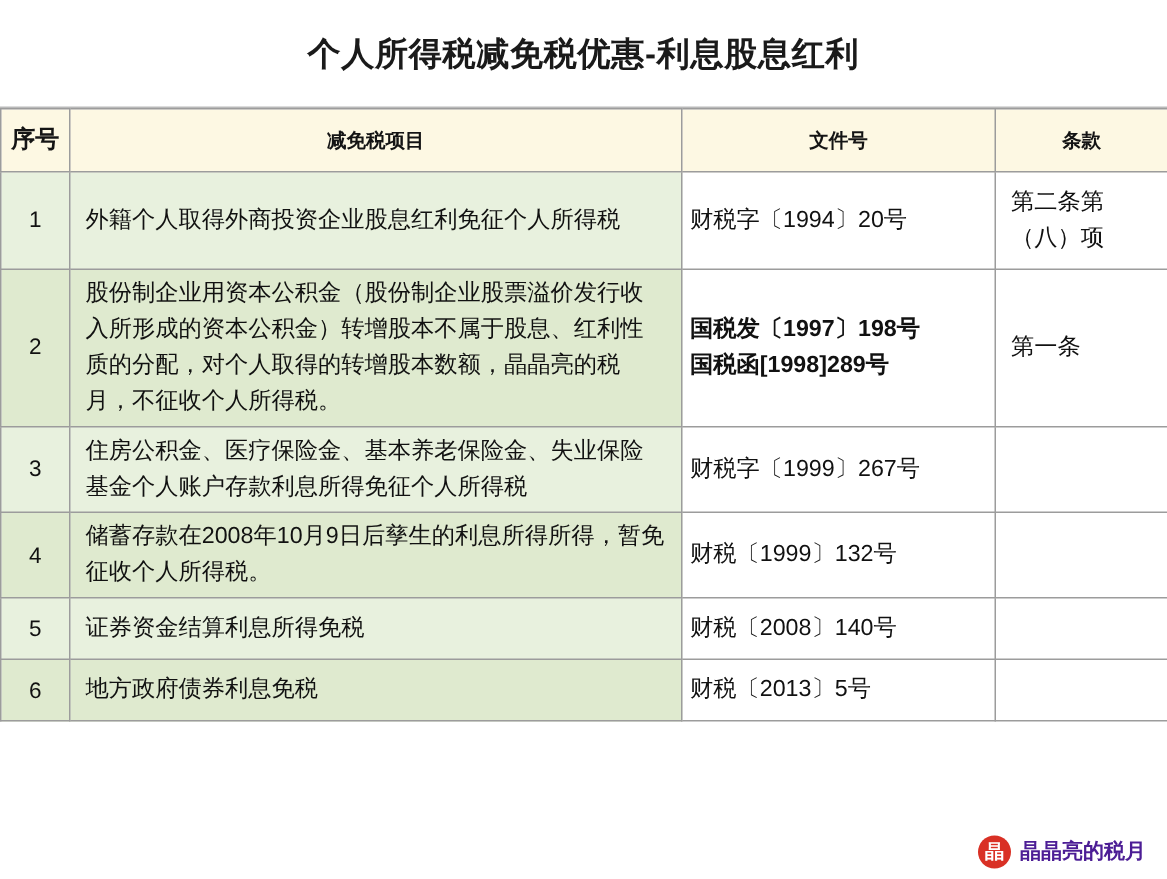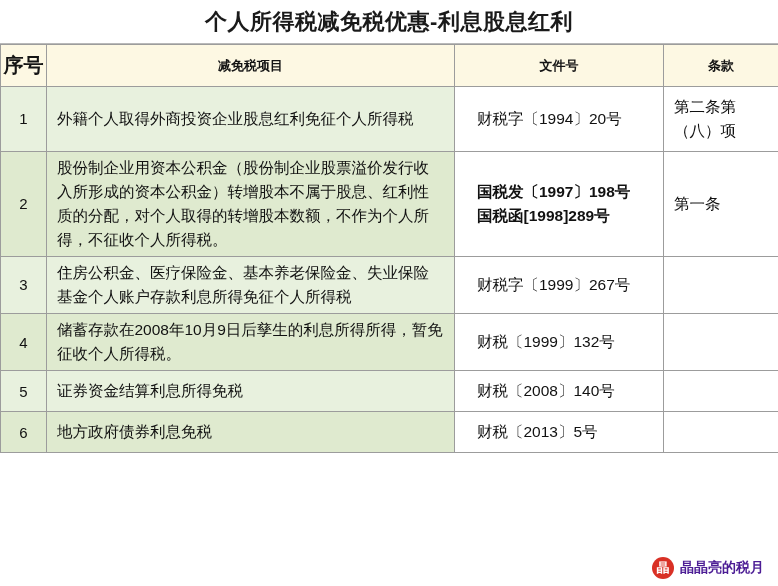--- a/index.html
+++ b/index.html
@@ -10,21 +10,21 @@
     font-family: "Liberation Sans", sans-serif;
   }
   #page {
     position: relative;
     width: 778px;
     height: 586px;
     background: #ffffff;
     overflow: hidden;
   }
   .title-bar {
-    height: 44px;
+    height: 72px;
     display: flex;
     align-items: center;
     justify-content: center;
     border-bottom: 1px solid #b9b9b9;
     background: #ffffff;
   }
   .title-bar .title-text {
     font-size: 22px;
     font-weight: bold;
     color: #1a1a1a;
@@ -45,34 +45,34 @@
     vertical-align: middle;
   }
   thead th {
     background: #fdf8e3;
     font-size: 13px;
     font-weight: bold;
     color: #141414;
     height: 42px;
     text-align: center;
   }
-  thead th.h-no { font-size: 20px; }
+  thead th.h-no { font-size: 16px; }
   tbody td {
     font-size: 15.5px;
     color: #111111;
     line-height: 1.55;
     padding: 7px 9px;
   }
   tbody td.col-no {
     text-align: center;
     font-size: 15px;
     padding: 4px 2px;
   }
   tbody td.col-item { padding: 4px 10px; }
-  tbody td.col-doc  { padding: 8px 22px; }
+  tbody td.col-doc  { padding: 8px 5px; }
   tbody td.col-clause { padding: 8px 10px; margin-top: 16px; }
 
   
   tr.tint-a td.col-no, tr.tint-a td.col-item { background: #e8f1de; }
   tr.tint-b td.col-no, tr.tint-b td.col-item { background: #dfeacf; }
   tr td.col-doc, tr td.col-clause { background: #ffffff; }
 
   .watermark {
     position: absolute;
     right: 6px;
@@ -128,21 +128,21 @@
     </thead>
     <tbody>
       <tr class="tint-a">
         <td class="col-no">1</td>
         <td class="col-item">外籍个人取得外商投资企业股息红利免征个人所得税</td>
         <td class="col-doc">财税字〔1994〕20号</td>
         <td class="col-clause">第二条第（八）项</td>
       </tr>
       <tr class="tint-b">
         <td class="col-no">2</td>
-        <td class="col-item">股份制企业用资本公积金（股份制企业股票溢价发行收入所形成的资本公积金）转增股本不属于股息、红利性质的分配，对个人取得的转增股本数额，不作为个人所得，不征收个人所得税。</td>
+        <td class="col-item">股份制企业用资本公积金（股份制企业股票溢价发行收入所形成的资本公积金）转增股本不属于股息、红利性质的分配，对个人取得的转增股本数额，晶晶亮的税月，不征收个人所得税。</td>
         <td class="col-doc" style="white-space:pre-line;font-weight:bold;">国税发〔1997〕198号
 国税函[1998]289号</td>
         <td class="col-clause">第一条</td>
       </tr>
       <tr class="tint-a">
         <td class="col-no">3</td>
         <td class="col-item">住房公积金、医疗保险金、基本养老保险金、失业保险基金个人账户存款利息所得免征个人所得税</td>
         <td class="col-doc">财税字〔1999〕267号</td>
         <td class="col-clause"></td>
       </tr>

